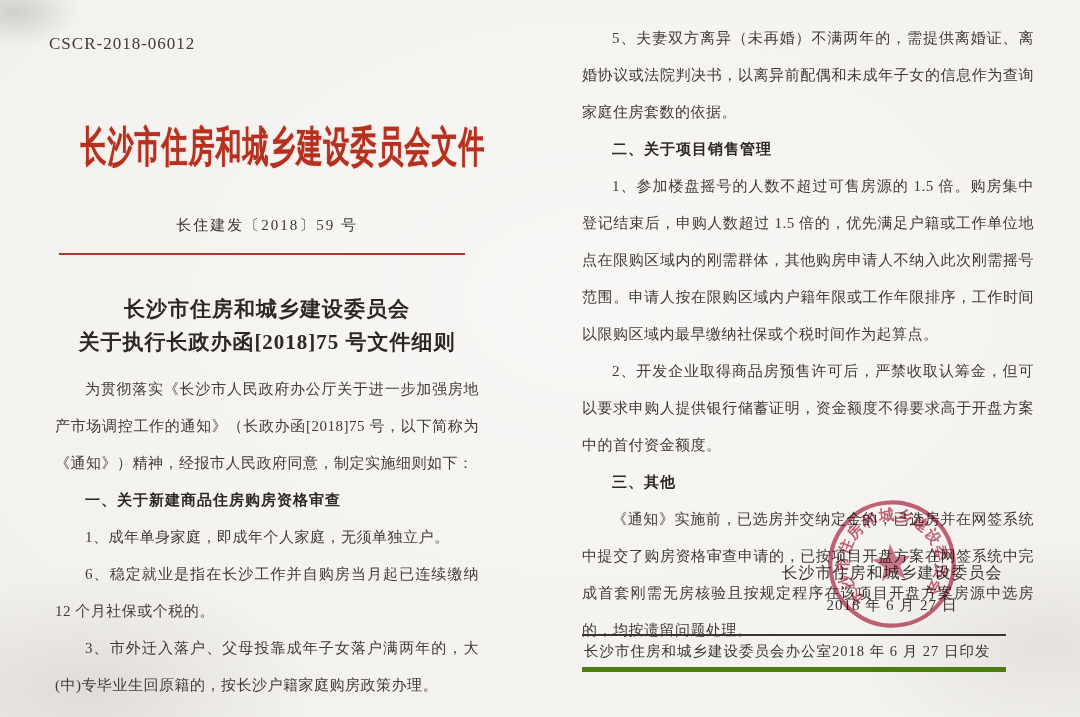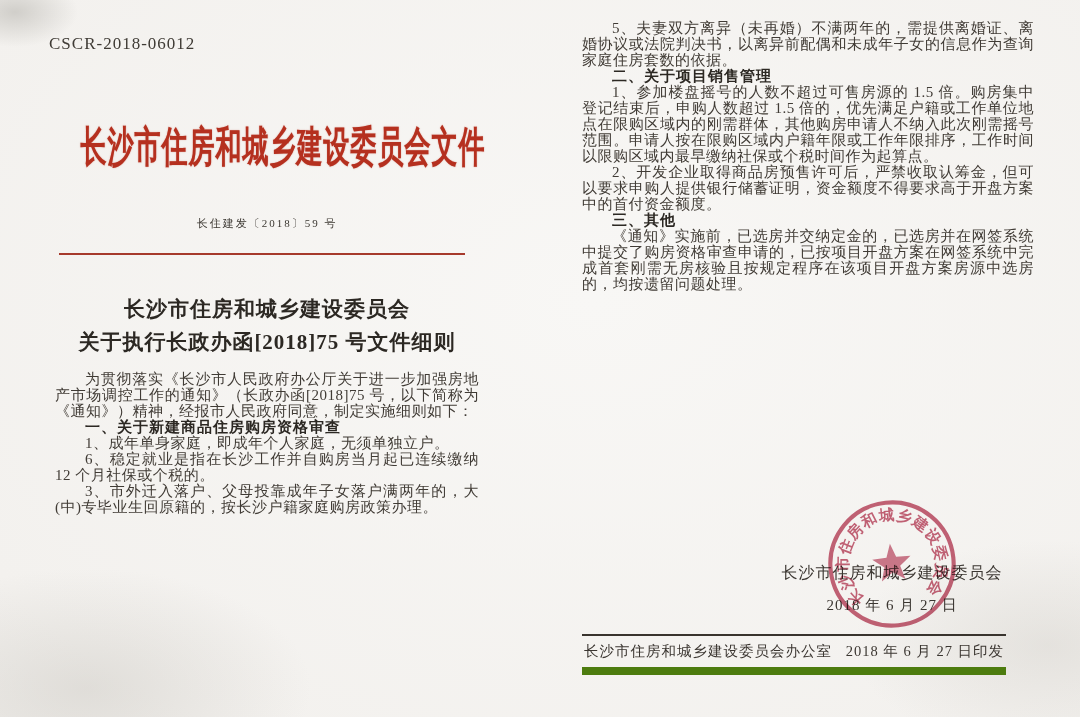--- a/index.html
+++ b/index.html
@@ -17,41 +17,41 @@
   .col-left{left:55px;width:424px;height:717px;}
   .col-right{left:582px;width:452px;height:717px;}
 
   .doc-code{position:absolute;top:34px;left:-6px;font-size:17px;letter-spacing:1px;color:#3f3b35;}
   .banner{position:absolute;top:130px;left:16px;width:100%;text-align:center;}
   .banner span{
     display:inline-block;font-size:26px;font-weight:700;letter-spacing:1px;
     color:#b5301f;transform:scaleY(1.62);transform-origin:center;white-space:nowrap;
     text-shadow:0 0 1px rgba(181,48,31,.55);
   }
-  .doc-number{position:absolute;top:216px;left:0;width:100%;text-align:center;font-size:11px;letter-spacing:2px;color:#3b3731;}
+  .doc-number{position:absolute;top:216px;left:0;width:100%;text-align:center;font-size:15px;letter-spacing:2px;color:#3b3731;}
   .red-rule{position:absolute;top:253px;left:4px;width:406px;height:2px;background:#a63a2c;border:0;}
   .doc-title{position:absolute;top:293px;left:0;width:100%;text-align:center;
     font-size:21px;font-weight:700;line-height:33px;letter-spacing:1px;color:#2c2823;}
-  .body-text{position:absolute;left:0;right:0;font-size:15px;line-height:16px;
+  .body-text{position:absolute;left:0;right:0;font-size:15px;line-height:37px;
     text-align:justify;color:#403b35;}
   .body-left{top:371px;}
   .body-right{top:20px;}
   .body-text p{margin:0;text-indent:2em;letter-spacing:.5px;}
   .body-text p.h{font-weight:700;color:#2c2823;letter-spacing:1px;}
 
   .signature{position:absolute;top:563px;right:22px;width:240px;text-align:center;}
   .signature .org{font-size:16px;letter-spacing:1px;color:#3b3631;white-space:nowrap;}
   .signature .date{margin-top:12px;font-size:15px;letter-spacing:1px;color:#3b3631;}
 
   .seal{position:absolute;left:241px;top:495px;width:138px;height:138px;
     opacity:.88;mix-blend-mode:multiply;transform:rotate(-6deg);}
 
   .footer{position:absolute;top:634px;left:0;width:424px;
-    border-top:2px solid #39342e;border-bottom:8px solid #4d7c0f;
-    display:flex;justify-content:space-between;align-items:center;
+    border-top:2px solid #39342e;border-bottom:5px solid #4d7c0f;
+    display:flex;justify-content:flex-start;align-items:center;
     padding:6px 2px;box-sizing:border-box;}
   .footer .office{font-size:14.5px;letter-spacing:1px;color:#3b3631;}
   .footer .issue{font-size:14.5px;letter-spacing:1px;color:#3b3631;}
 </style>
 </head>
 <body>
 
 <div class="col col-left">
   <div class="doc-code">CSCR-2018-06012</div>
 

